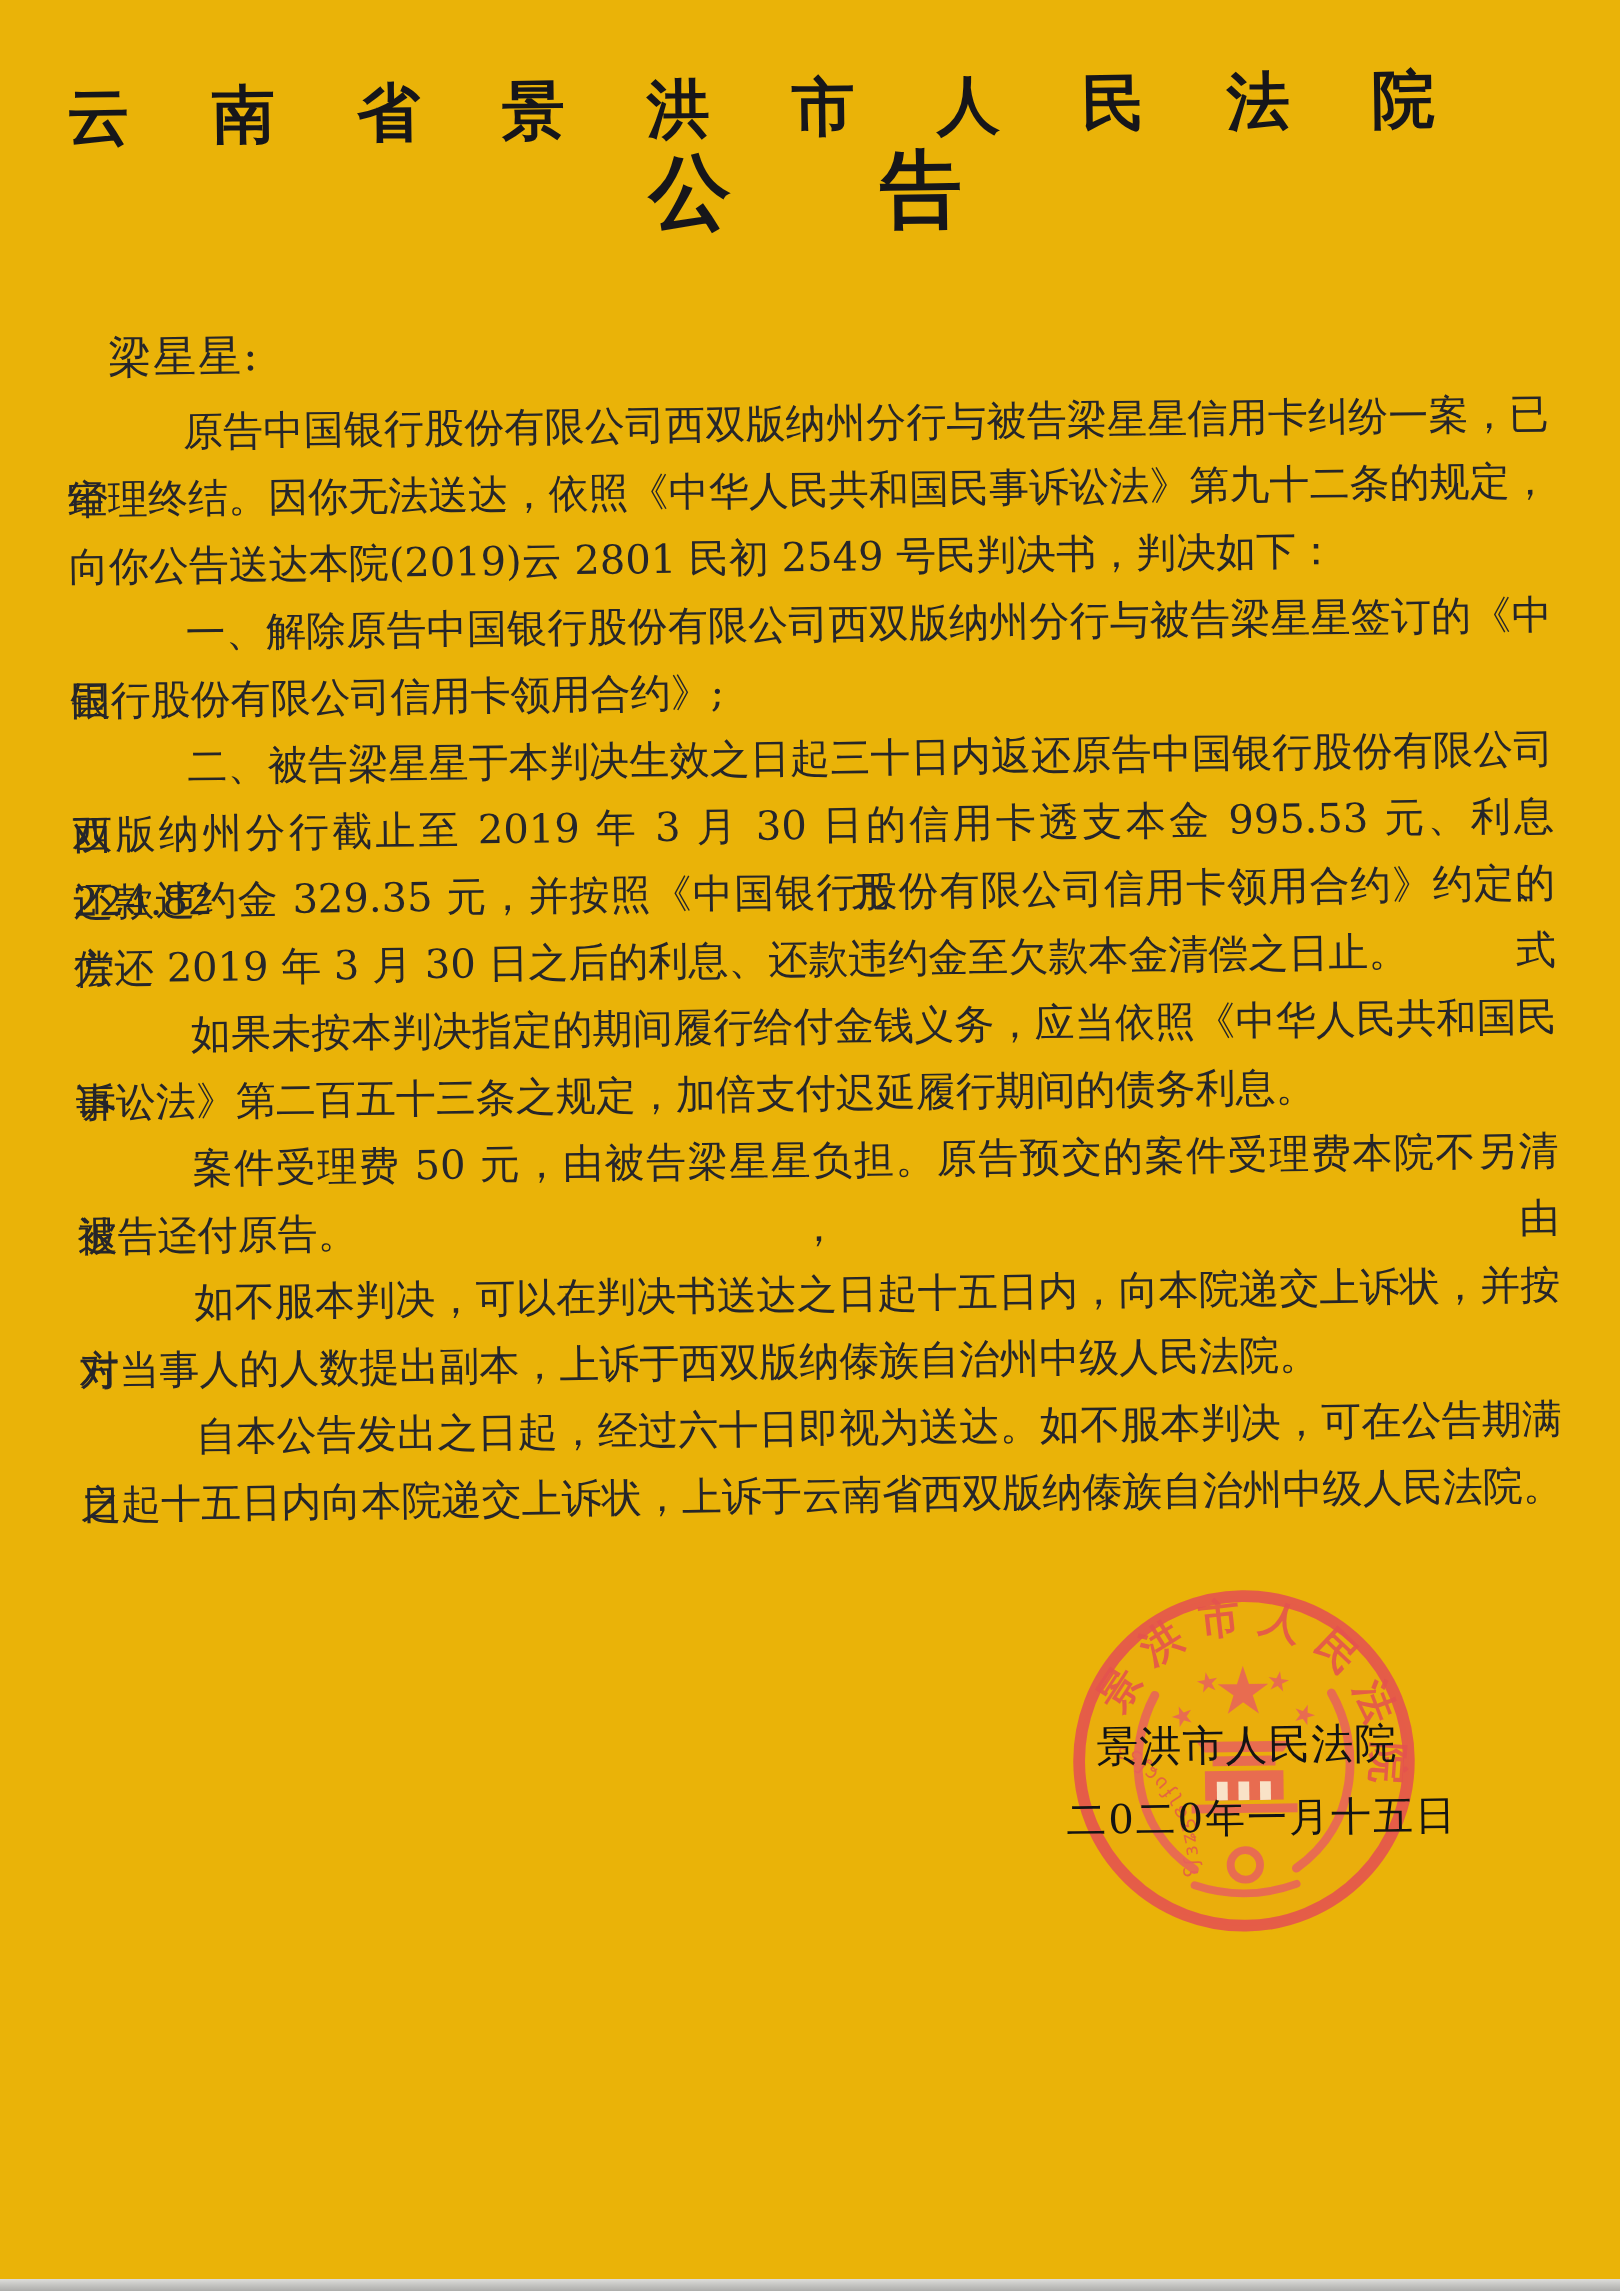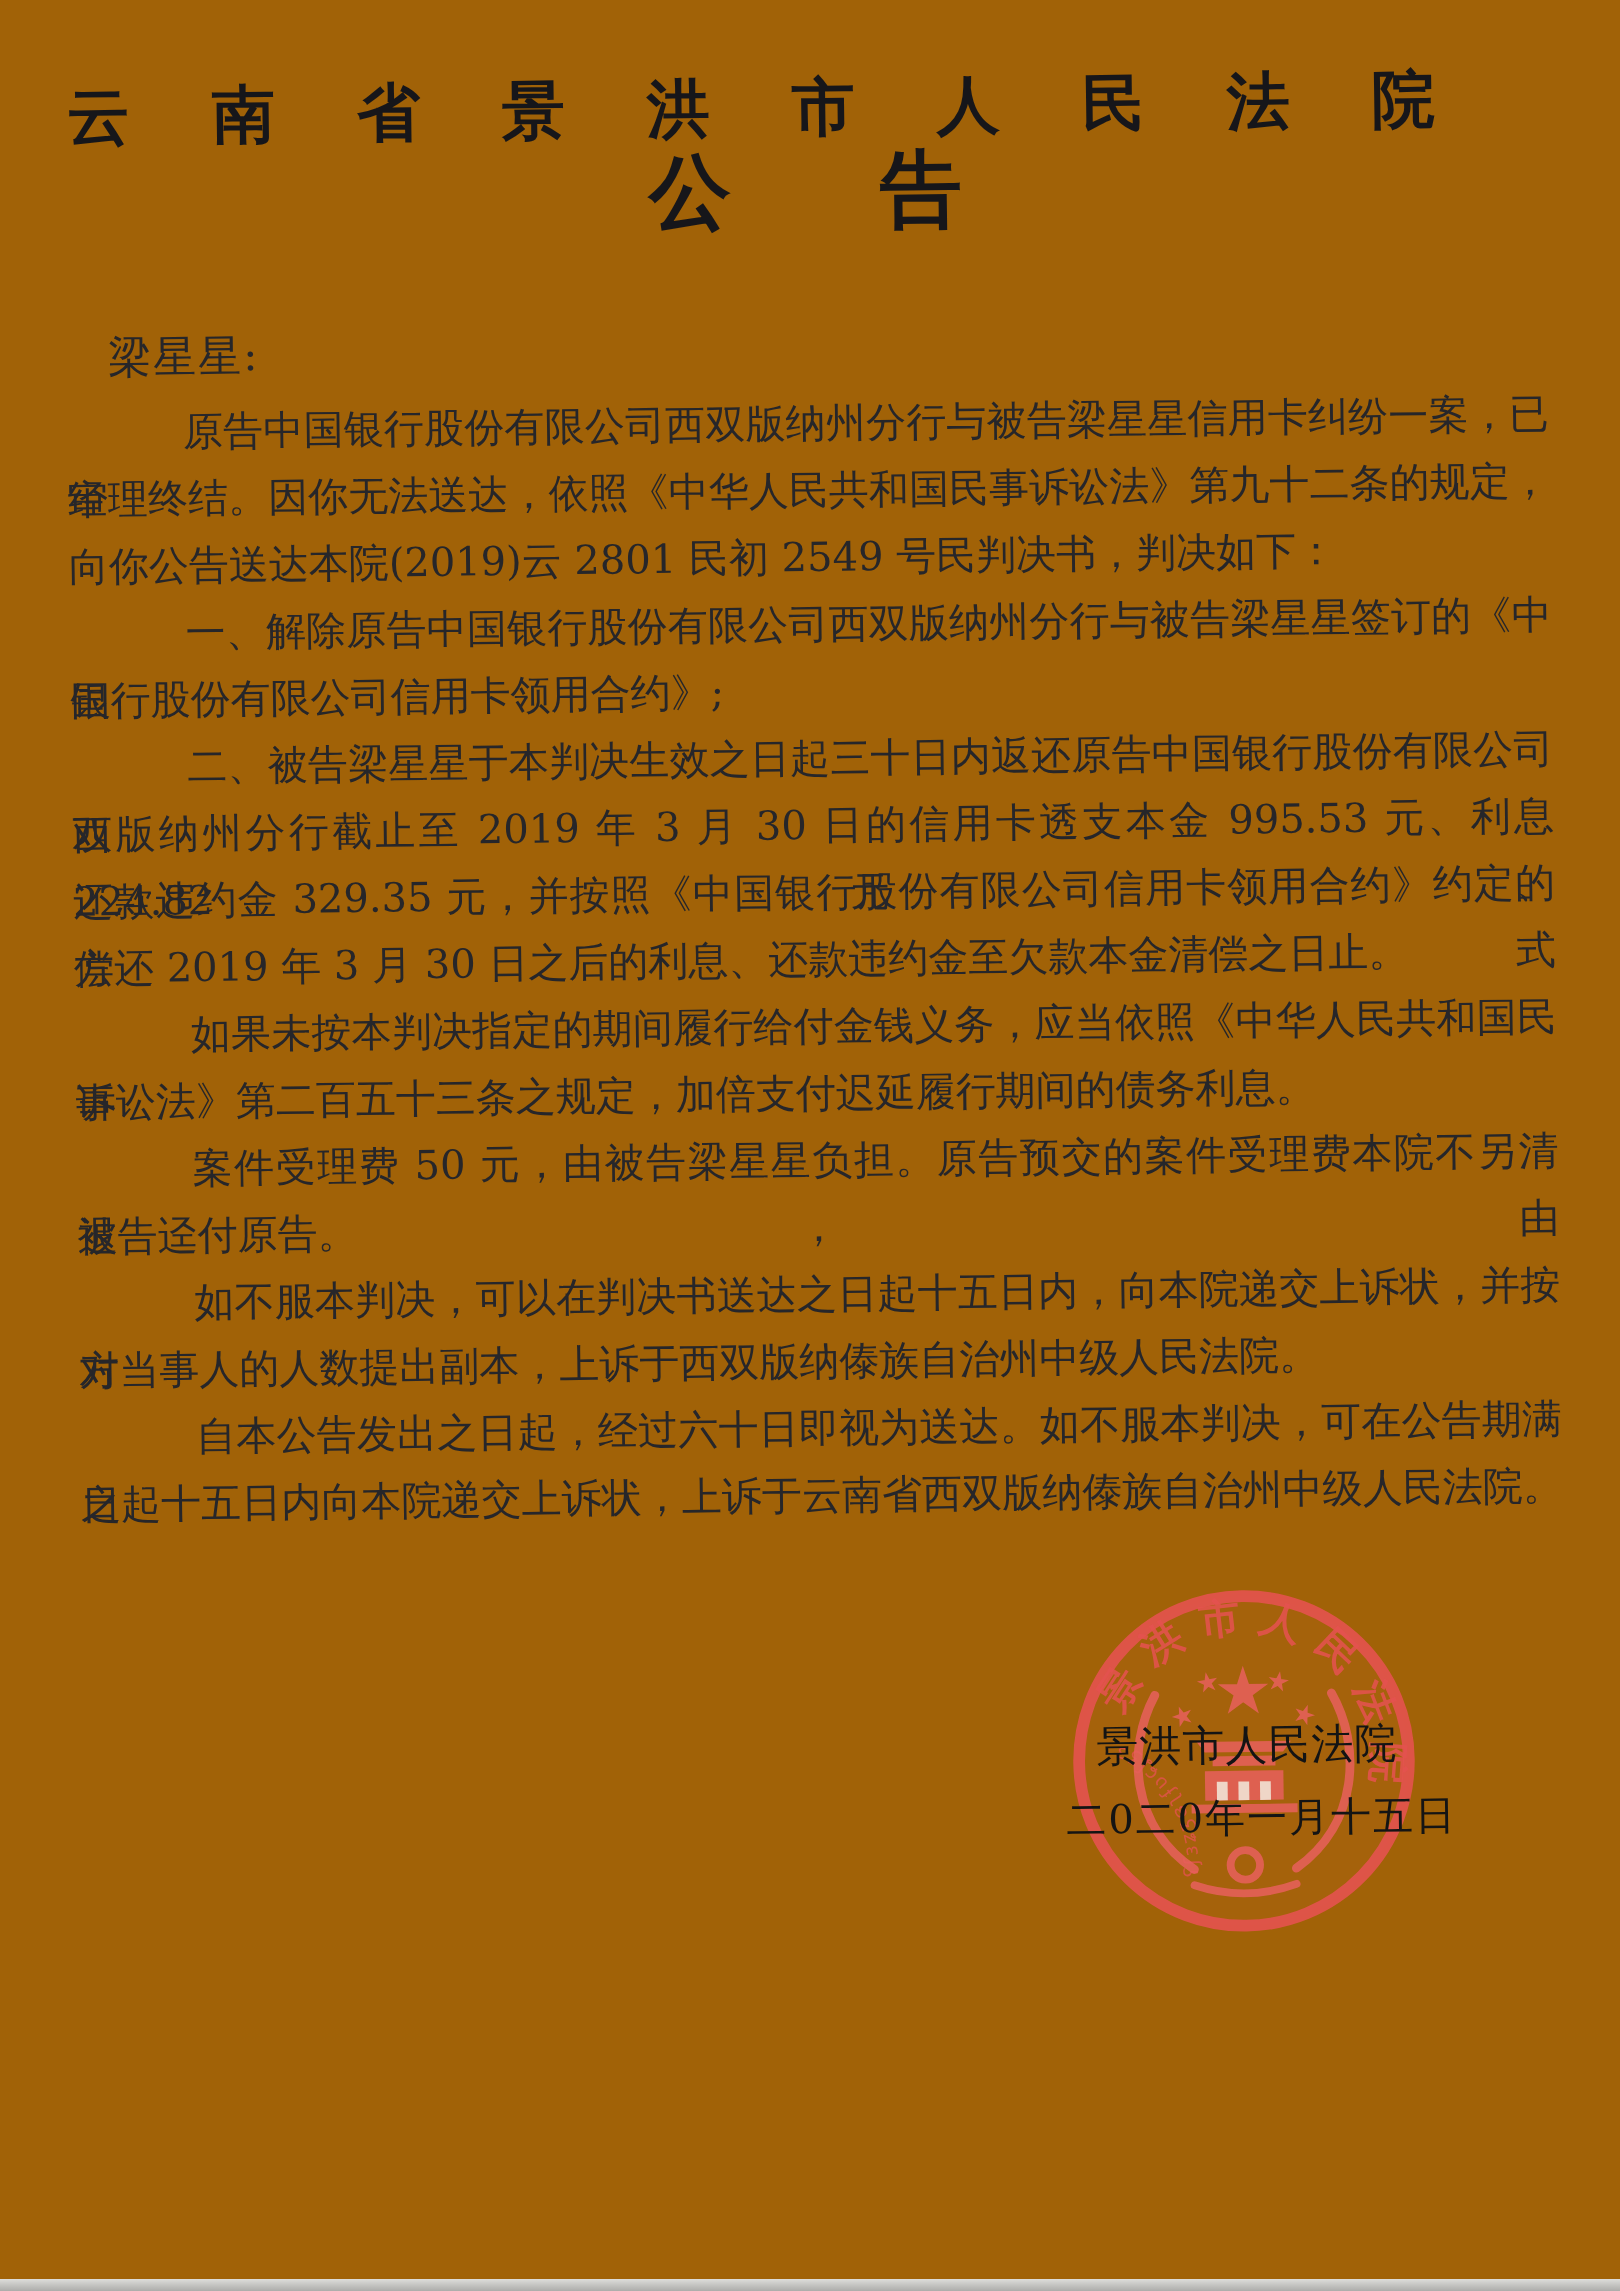--- a/index.html
+++ b/index.html
@@ -1,19 +1,19 @@
 <!DOCTYPE html>
 <html><head>
 <meta charset="utf-8">
 <style>
   html,body{margin:0;padding:0;background:#888;}
   .sheet{
     position:relative;
     width:1620px;height:2292px;
-    background:#a16207;
+    background:#eab308;
     overflow:hidden;
     font-family:"DejaVu Serif","Liberation Serif",serif;
     color:#26262a;
   }
   .content{position:absolute;inset:0;transform:rotate(-0.75deg);transform-origin:50% 42%;}
   .court-title{
     position:absolute;left:78px;top:65px;
     font-size:63px;font-weight:700;color:#16161a;
     letter-spacing:82px;white-space:nowrap;
   }

